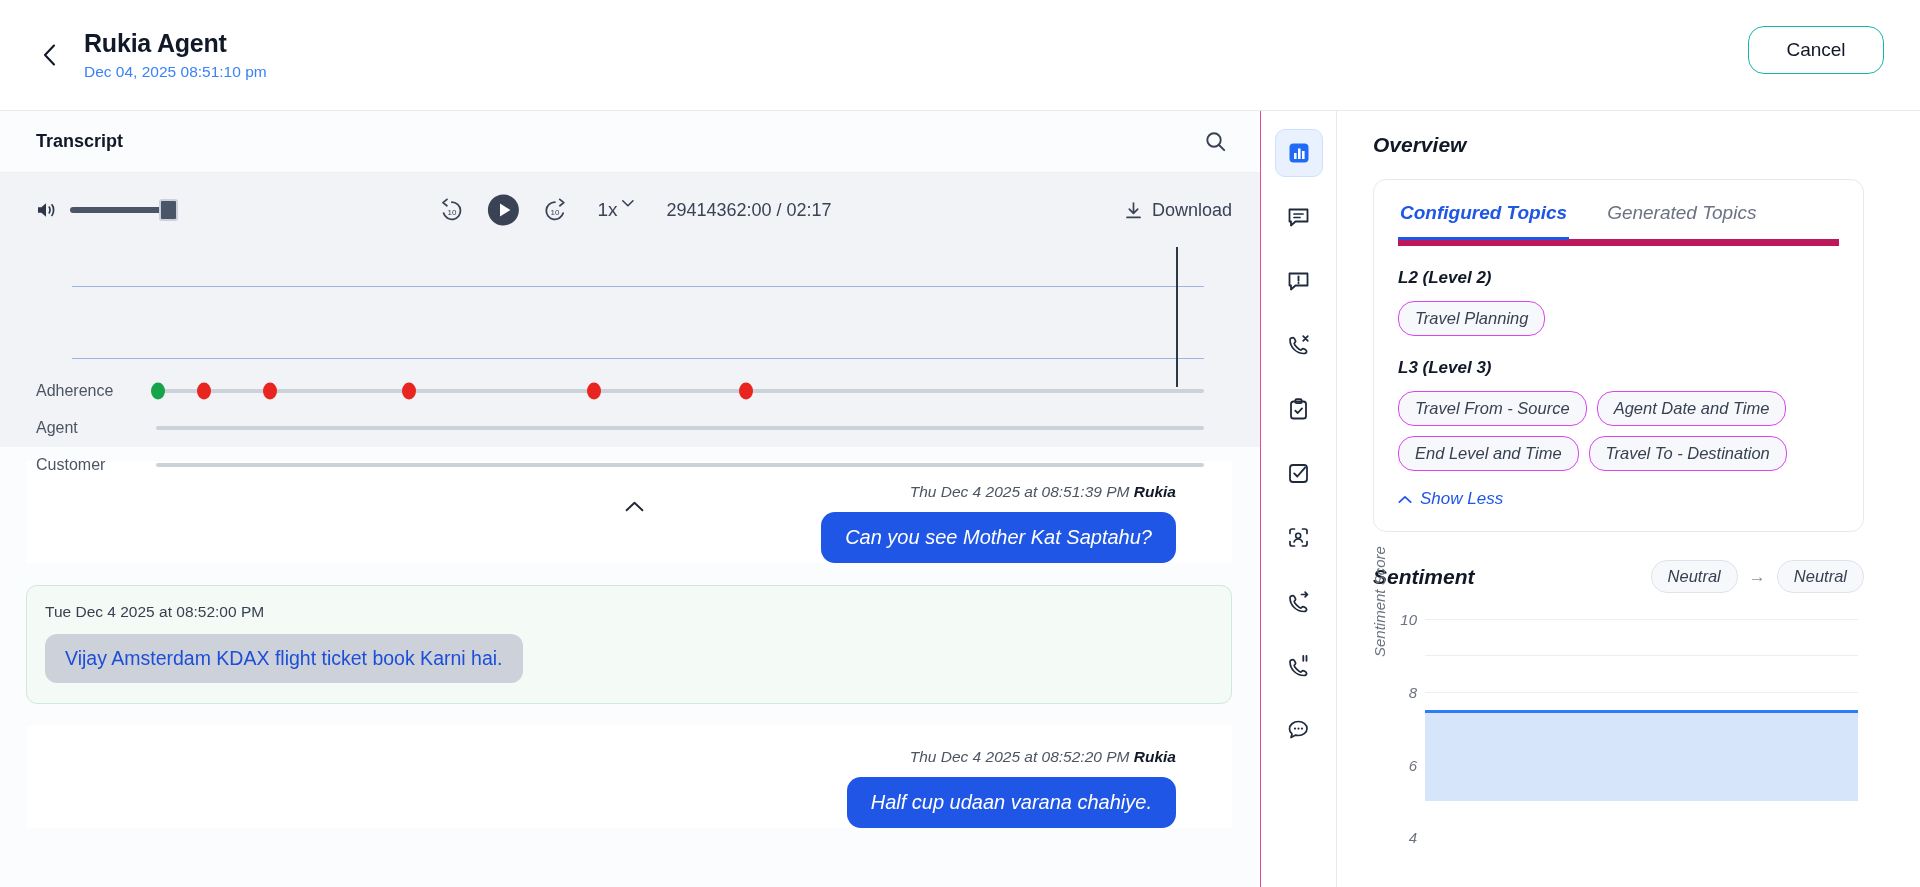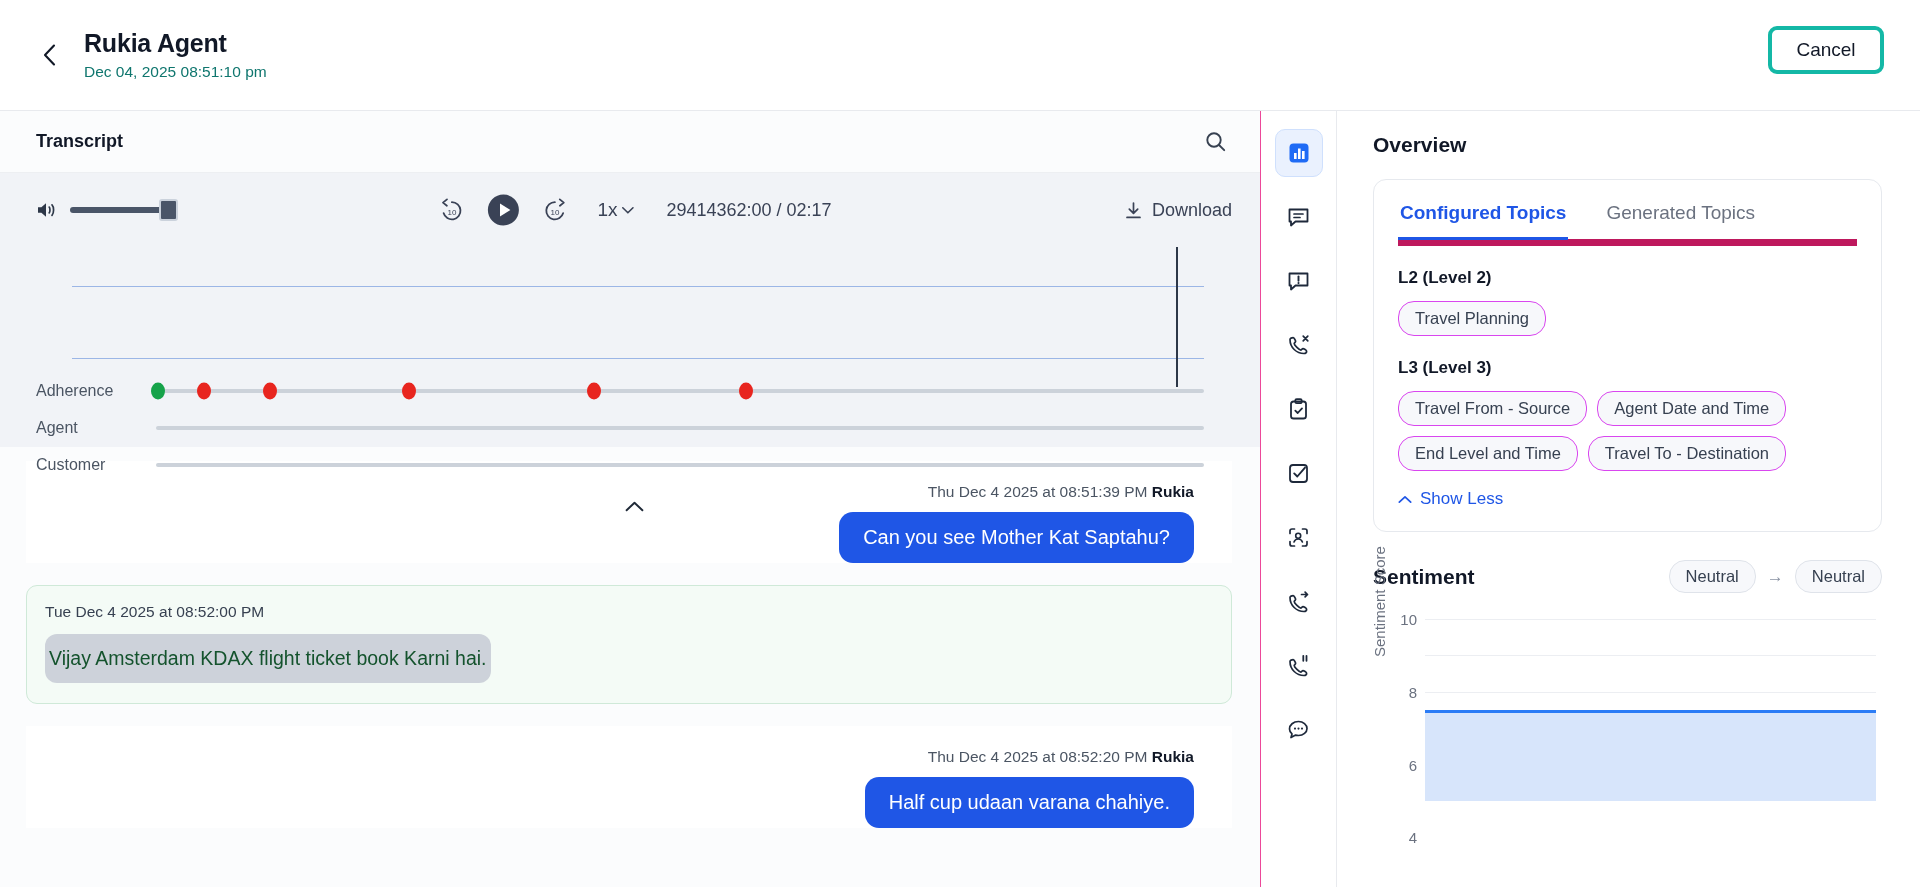--- a/index.html
+++ b/index.html
@@ -22,25 +22,25 @@
     position: relative;
   }
   .back-btn {
     width: 30px; height: 30px;
     display: flex; align-items: center; justify-content: center;
     cursor: pointer; color: #111827; flex: 0 0 auto;
     margin-right: 20px;
   }
   .title-block { display: flex; flex-direction: column; gap: 5px; }
   .page-title { font-size: 25px; font-weight: 700; color: #111827; letter-spacing: -0.2px; }
-  .page-subtitle { font-size: 15.5px; color: #0f766e; }
+  .page-subtitle { font-size: 15.5px; color: #3b82f6; }
   .cancel-btn {
     position: absolute; right: 36px; top: 26px;
-    width: 116px; height: 48px;
-    border: 4px solid #14b8a6; border-radius: 9px;
+    width: 136px; height: 48px;
+    border: 1px solid #14b8a6; border-radius: 16px;
     background: #fff; color: #111827;
     font-size: 19px; font-family: inherit;
     display: flex; align-items: center; justify-content: center;
     cursor: pointer;
   }
 
   
   .body { flex: 1; display: flex; min-height: 0; }
 
   
@@ -80,21 +80,21 @@
     width: 19px; height: 22px; background: #4a5568;
     border: 2px solid #cbd2dc; border-radius: 3px;
   }
   .center-controls {
     position: absolute; left: 50%; transform: translateX(-50%);
     display: flex; align-items: center; gap: 18px;
   }
   .skip-btn { width: 30px; height: 30px; cursor: pointer; color: #3a4256; display: flex; align-items: center; justify-content: center; }
   .play-btn { width: 37px; height: 37px; cursor: pointer; color: #3a4256; display: flex; align-items: center; justify-content: center; }
   .speed-btn {
-    display: flex; align-items: center; gap: 4px; cursor: pointer;
+    display: flex; gap: 4px; cursor: pointer;
     font-size: 19px; color: #3a4256; margin-left: 10px;
   }
   .time-readout { font-size: 18px; color: #3a4256; margin-left: 14px; white-space: nowrap; }
   .download-btn {
     margin-left: auto; display: flex; align-items: center; gap: 9px;
     font-size: 18px; color: #3a4256; cursor: pointer;
   }
 
   
   .wave-area { position: relative; height: 200px; }
@@ -120,42 +120,42 @@
     font-size: 20px; padding: 14px 24px;
     border-radius: 14px; max-width: 640px;
   }
   .cust-card {
     border: 1px solid #cfe9d8; background: #f4fbf6;
     border-radius: 11px; padding: 17px 18px 20px 18px;
     margin: 22px 0 22px 0; width: 100%;
   }
   .cust-time { font-size: 15.5px; color: #374151; margin-bottom: 13px; }
   .bubble-cust {
-    display: inline-block; background: #cdd2da; color: #14532d;
-    font-size: 19.5px; padding: 13px 4px; border-radius: 12px;
+    display: inline-block; background: #cdd2da; color: #1d4ed8;
+    font-size: 19.5px; padding: 13px 20px; border-radius: 12px;
   }
 
   
   .rail {
     width: 76px; min-width: 76px;
     background: #fff;
     border-right: 1px solid #e8eaee;
     display: flex; flex-direction: column; align-items: center;
     padding-top: 18px; gap: 16px;
     overflow: hidden;
   }
   .rail-item {
     width: 48px; height: 48px; border-radius: 10px;
     display: flex; align-items: center; justify-content: center;
     cursor: pointer; color: #1e293b; flex: 0 0 auto;
   }
   .rail-item.active { background: #eaf1fe; border: 1px solid #cfe0fd; }
 
   
-  .right { flex: 1; background: #fff; padding: 22px 38px 0 36px; overflow: hidden; min-width: 0; }
+  .right { flex: 1; background: #fff; padding: 22px 56px 0 36px; overflow: hidden; min-width: 0; font-style: italic; }
   .panel-title { font-size: 21px; font-weight: 700; color: #111827; margin-bottom: 22px; }
   .card { border: 1px solid #e6e9ee; border-radius: 13px; padding: 18px 24px 22px 24px; }
   .tabs { display: flex; gap: 36px; border-bottom: 7px solid #be185d; }
   .tab { font-size: 19px; padding: 4px 2px 13px 2px; color: #6b7280; cursor: pointer; }
   .tab.active { color: #1f56e6; font-weight: 600; border-bottom: 3px solid #1f56e6; margin-bottom: -1px; }
   .grp-label { font-size: 17px; font-weight: 700; color: #111827; margin: 22px 0 13px 0; }
   .chips { display: flex; flex-wrap: wrap; gap: 10px; }
   .chip {
     border: 1px solid #d946ef; background: #f7f8fb;
     border-radius: 16px; padding: 7px 16px;

